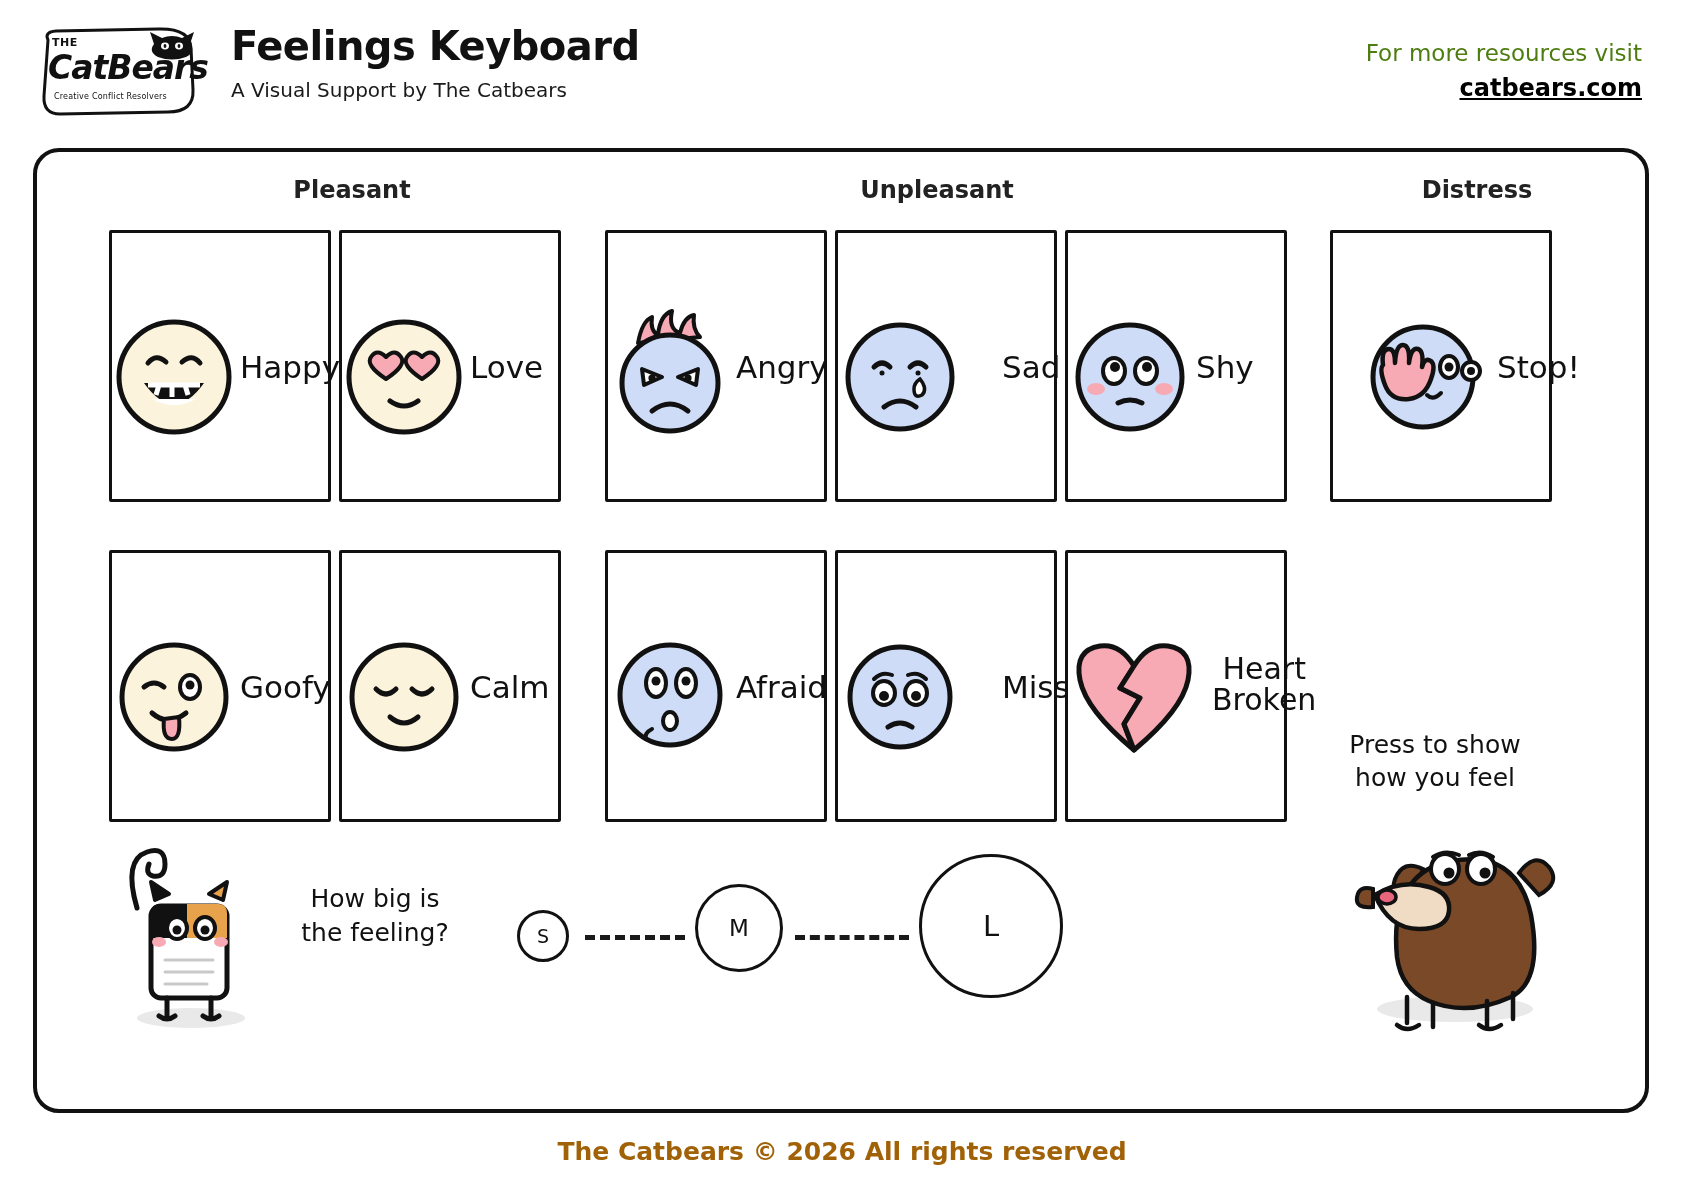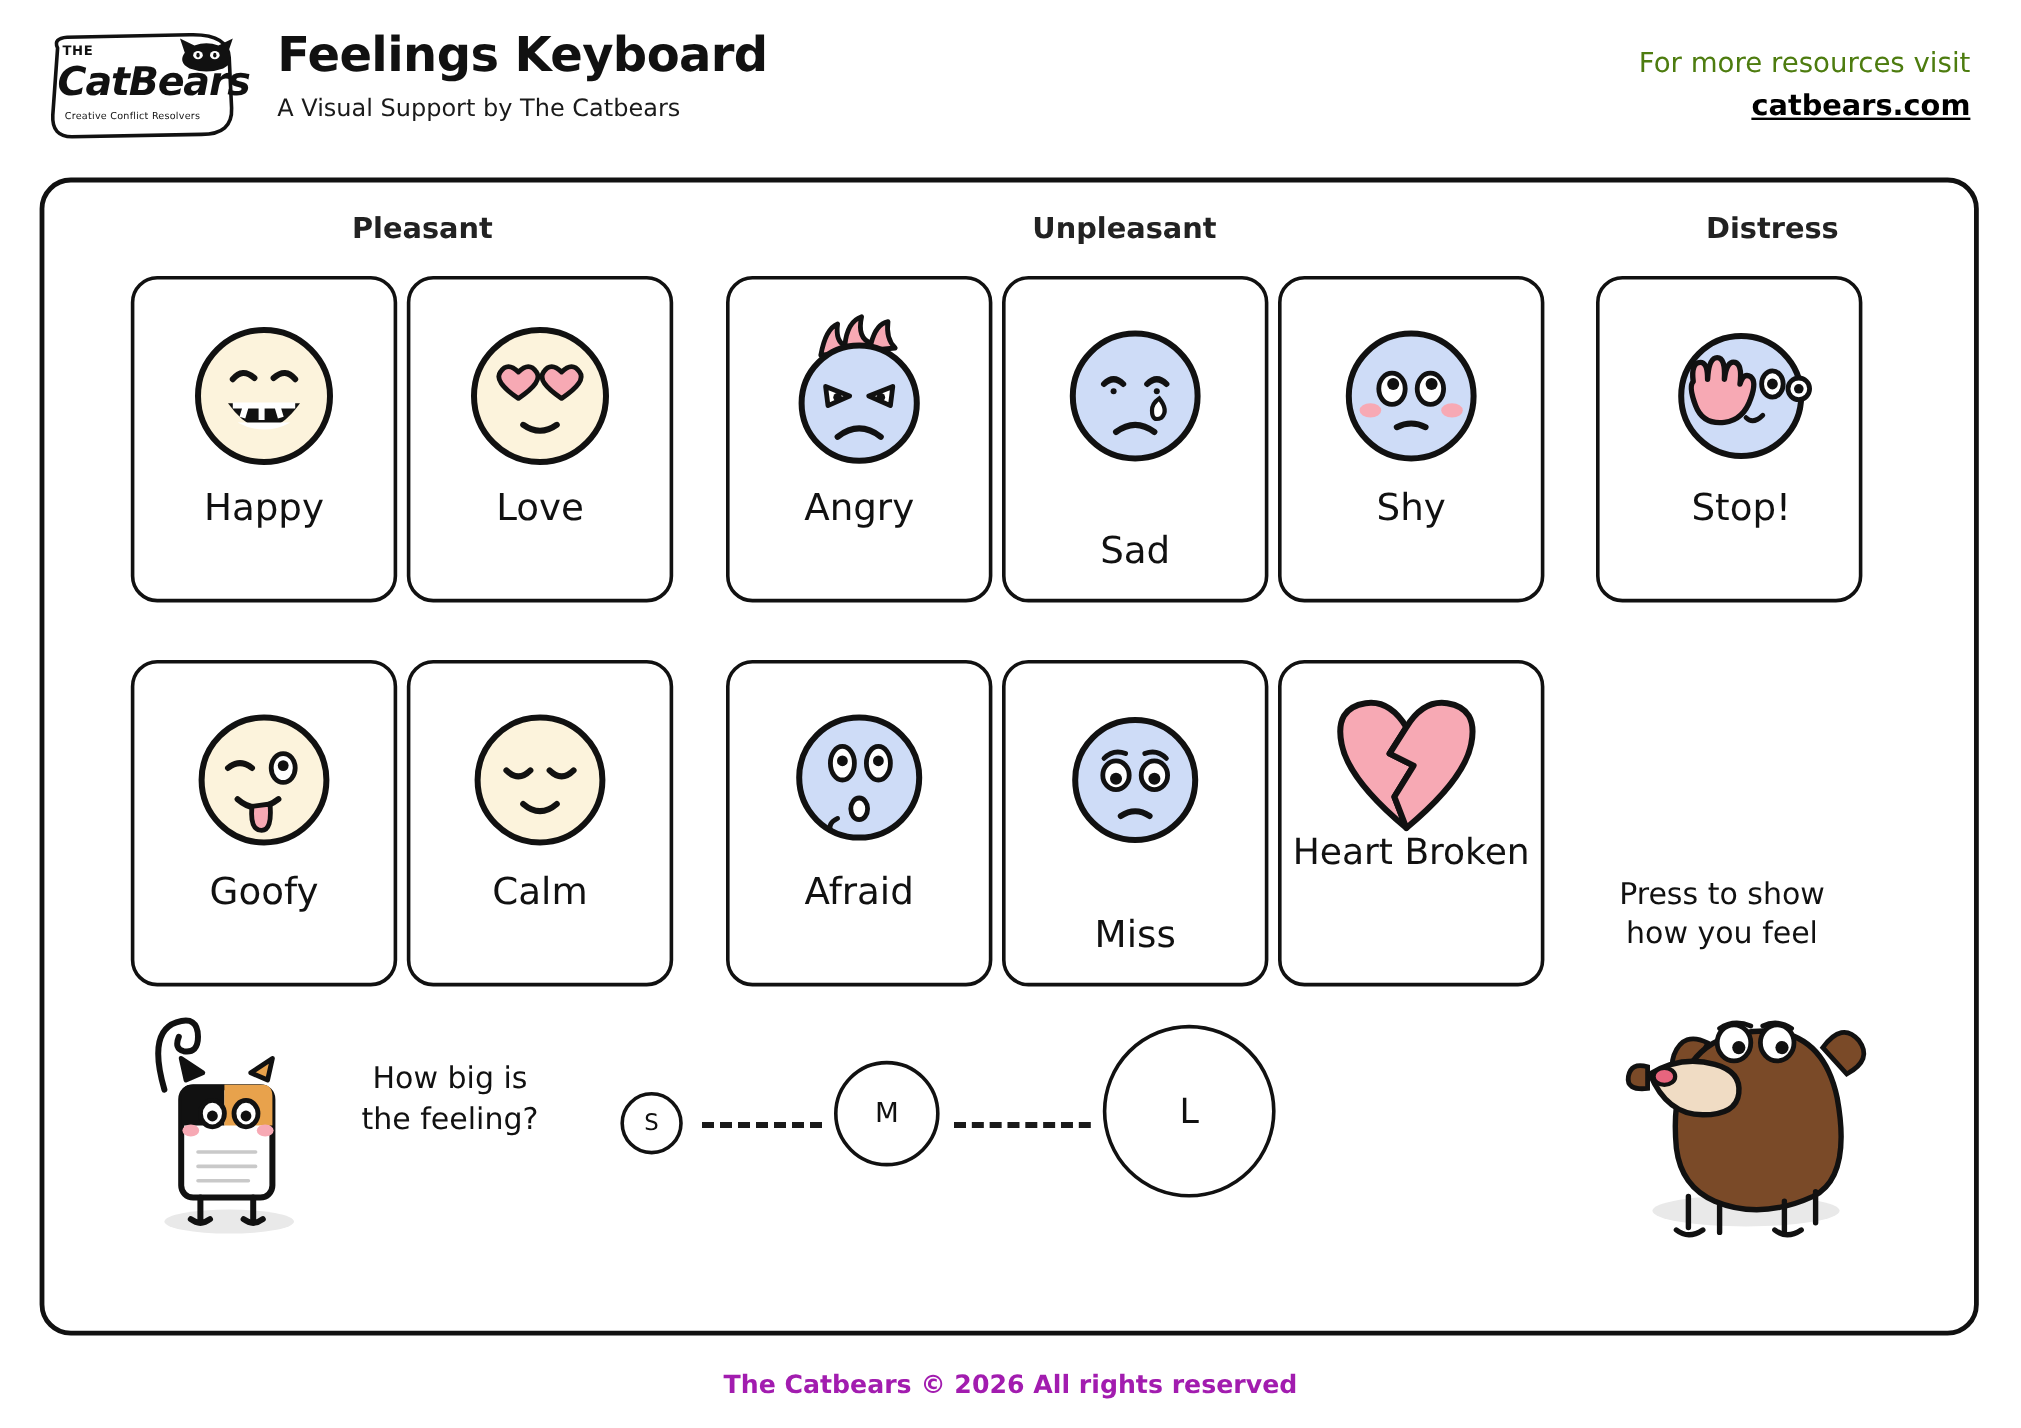--- a/index.html
+++ b/index.html
@@ -114,23 +114,23 @@
   .lbl-pleasant   { left: 215px;  top: 24px;  width: 200px; }
   .lbl-unpleasant { left: 790px;  top: 24px;  width: 220px; }
   .lbl-distress   { left: 1340px; top: 24px;  width: 200px; }
 
   
   .key {
     position: absolute;
     width: 222px; height: 272px;
     background: #fff;
     border: 3.5px solid #111;
-    border-radius: 22px;
+    border-radius: 2px;
     display: flex;
-    flex-direction: column;
+    flex-direction: row;
     align-items: center;
     justify-content: flex-start;
   }
   .key::after {
     content: "";
     position: absolute;
     left: 5px; right: 5px;
     bottom: -13px;
     height: 16px;
     border: 3.5px solid #111;
@@ -227,23 +227,23 @@
     border-top: 5px dashed #1a1a1a;
   }
   .dots-1 { left: 78px;  top: 83px;  width: 100px; }
   .dots-2 { left: 288px; top: 83px;  width: 114px; }
 
   
   .copyright {
     position: absolute;
     bottom: 24px; left: 0; right: 0;
     text-align: center;
-    font-size: 21px;
+    font-size: 25px;
     font-weight: bold;
-    color: #a21caf;
+    color: #a16207;
   }
 
   
   .cat-char { position: absolute; left: 78px; top: 690px; }
   .bear-char { position: absolute; left: 1300px; top: 625px; }
 
   svg { display: block; overflow: visible; }
 </style>
 </head>
 <body>

